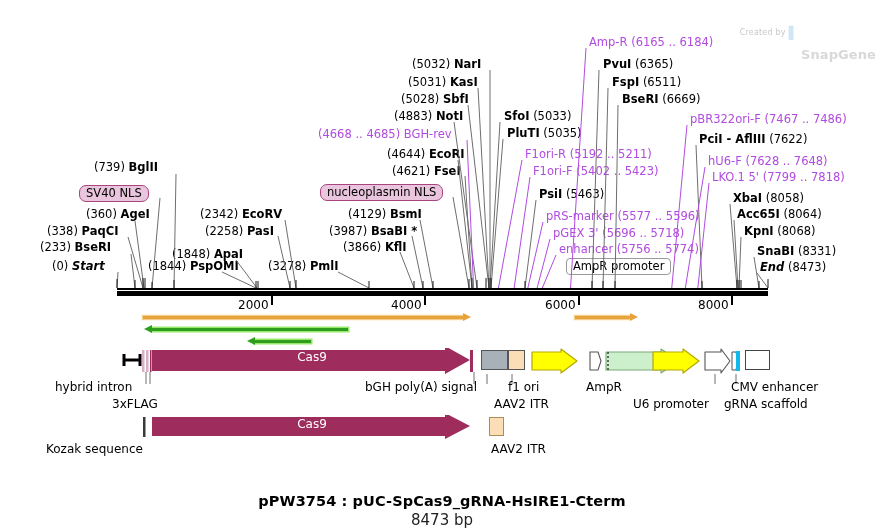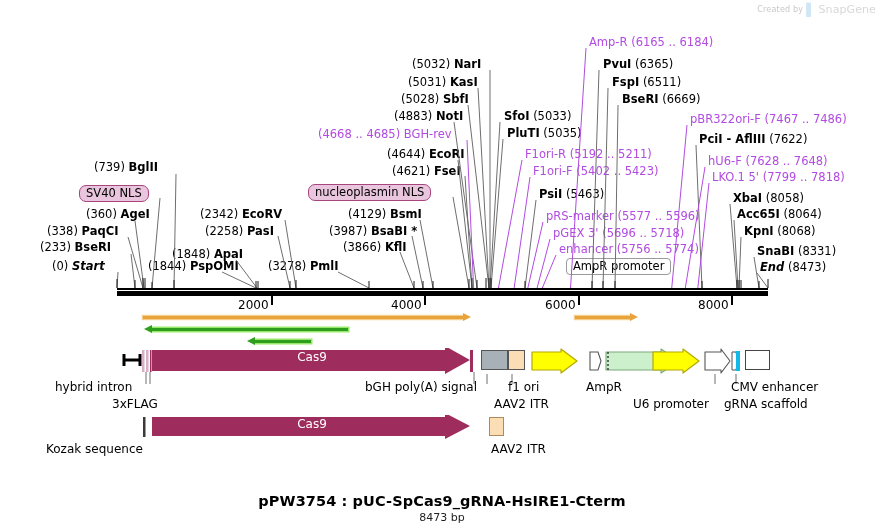--- a/index.html
+++ b/index.html
@@ -5,21 +5,21 @@
   html,body{margin:0;padding:0;}
   body{
     width:884px;height:530px;background:#ffffff;
     font-family:"DejaVu Sans","Liberation Sans",sans-serif;
     position:relative;overflow:hidden;color:#000;
   }
   .abs{position:absolute;}
   
   #watermark{top:3px;right:8px;display:flex;align-items:center;gap:3px;}
   #watermark .cb{font-size:8px;color:#c8c8c8;letter-spacing:.2px;}
-  #watermark .sg{font-size:11px;color:#d8d8d8;font-weight:400;letter-spacing:.1px;}
+  #watermark .sg{font-size:13px;color:#d8d8d8;font-weight:700;letter-spacing:.1px;margin-top:44px;}
   #watermark .mark{color:#cfe6f5;font-size:12px;line-height:1;}
   
   .lbl{position:absolute;white-space:nowrap;font-size:11.5px;line-height:12px;}
   .lbl .pos{color:#000;font-weight:400;}
   .lbl .enz{color:#000;font-weight:bold;}
   .lbl.ital .enz{font-style:italic;}
   .lbl.purple{color:#b24be0;}
   .lbl.purple .pos,.lbl.purple .enz{color:#b24be0;font-weight:400;}
   
   .badge{
@@ -37,21 +37,21 @@
   .parrow{position:absolute;height:8px;}
   .parrow .shaft{position:absolute;top:2.5px;height:3px;}
   .parrow .head{position:absolute;top:0;width:0;height:0;border-top:4px solid transparent;border-bottom:4px solid transparent;}
   .parrow.orange .shaft{background:#e8a33d;box-shadow:0 0 0 1.2px #f5cf89;}
   .parrow.orange .head.r{border-left:8px solid #e8a33d;}
   .parrow.green .shaft{background:#2f9e1f;box-shadow:0 0 0 1.5px #95e86a;}
   .parrow.green .head.l{border-right:8px solid #2f9e1f;}
   .ftxt{position:absolute;font-size:12px;color:#000;white-space:nowrap;text-align:center;}
   
   #title{position:absolute;width:100%;text-align:center;font-size:14.5px;font-weight:bold;color:#000;letter-spacing:.1px;}
-  #subtitle{position:absolute;width:100%;text-align:center;font-size:11px;color:#222;}
+  #subtitle{position:absolute;width:100%;text-align:center;font-size:15px;color:#222;}
 </style>
 </head>
 <body>
 
 <div class="abs" id="watermark">
   <span class="cb">Created by</span>
   <span class="mark">▌</span>
   <span class="sg">SnapGene</span>
 </div>
 
@@ -91,21 +91,21 @@
 </div>
 <div class="lbl" style="left:148px;top:260px;">
   <span class="pos">(1844)</span>
   <span class="enz">PspOMI</span>
 </div>
 <div class="lbl" style="left:268px;top:260px;">
   <span class="pos">(3278)</span>
   <span class="enz">PmlI</span>
 </div>
 
-<div class="badge" style="left:308px;top:184px;text-align:center;">nucleoplasmin NLS</div>
+<div class="badge" style="left:320px;top:184px;text-align:center;">nucleoplasmin NLS</div>
 <div class="lbl" style="left:348px;top:208px;">
   <span class="pos">(4129)</span>
   <span class="enz">BsmI</span>
 </div>
 <div class="lbl" style="left:329px;top:225px;">
   <span class="pos">(3987)</span>
   <span class="enz">BsaBI *</span>
 </div>
 <div class="lbl" style="left:343px;top:241px;">
   <span class="pos">(3866)</span>

